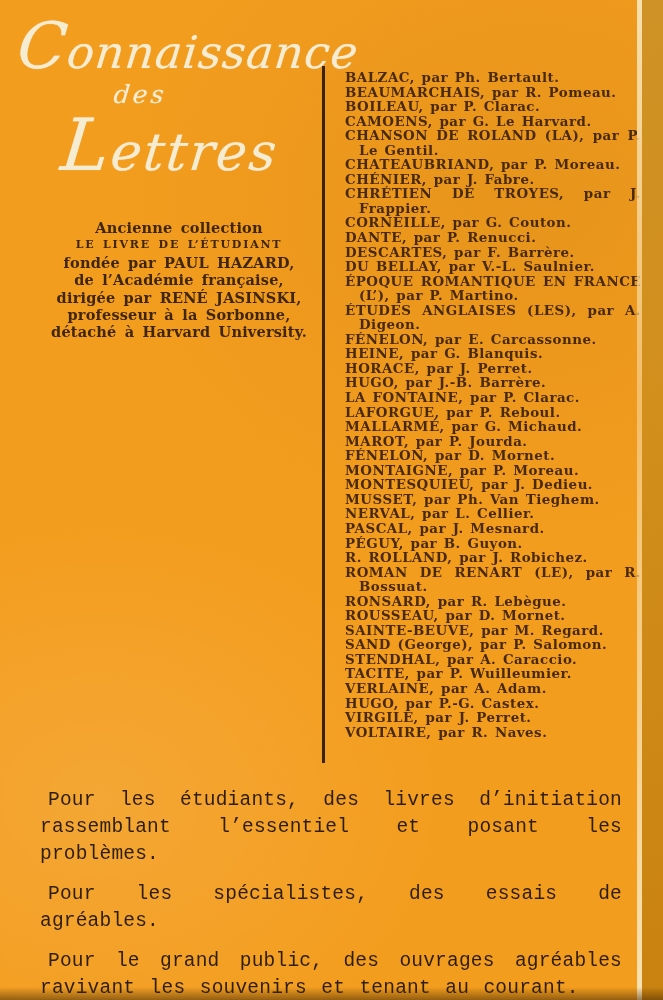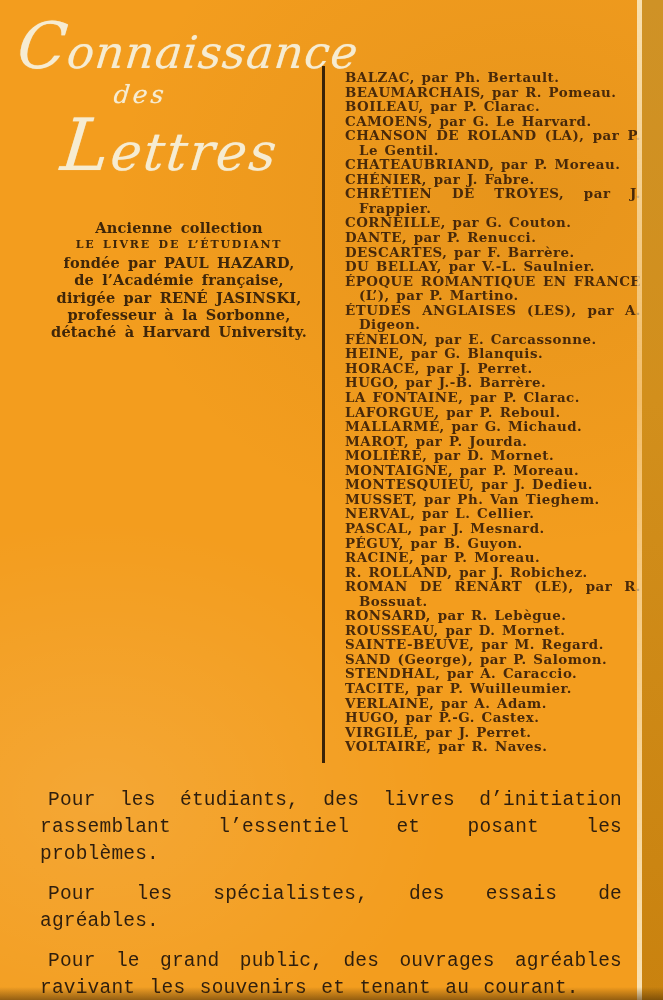--- a/index.html
+++ b/index.html
@@ -92,28 +92,27 @@
       <div class="entry">ÉPOQUE ROMANTIQUE EN FRANCE (L’), par P. Martino.</div>
       <div class="entry">ÉTUDES ANGLAISES (LES), par A. Digeon.</div>
       <div class="entry">FÉNELON, par E. Carcassonne.</div>
       <div class="entry">HEINE, par G. Blanquis.</div>
       <div class="entry">HORACE, par J. Perret.</div>
       <div class="entry">HUGO, par J.-B. Barrère.</div>
       <div class="entry">LA FONTAINE, par P. Clarac.</div>
       <div class="entry">LAFORGUE, par P. Reboul.</div>
       <div class="entry">MALLARMÉ, par G. Michaud.</div>
       <div class="entry">MAROT, par P. Jourda.</div>
-      <div class="entry">MOLIÈRE, par D. Mornet.</div>
+      <div class="entry">FÉNELON, par D. Mornet.</div>
       <div class="entry">MONTAIGNE, par P. Moreau.</div>
       <div class="entry">MONTESQUIEU, par J. Dedieu.</div>
       <div class="entry">MUSSET, par Ph. Van Tieghem.</div>
       <div class="entry">NERVAL, par L. Cellier.</div>
       <div class="entry">PASCAL, par J. Mesnard.</div>
       <div class="entry">PÉGUY, par B. Guyon.</div>
-      <div class="entry">RACINE, par P. Moreau.</div>
       <div class="entry">R. ROLLAND, par J. Robichez.</div>
       <div class="entry">ROMAN DE RENART (LE), par R. Bossuat.</div>
       <div class="entry">RONSARD, par R. Lebègue.</div>
       <div class="entry">ROUSSEAU, par D. Mornet.</div>
       <div class="entry">SAINTE-BEUVE, par M. Regard.</div>
       <div class="entry">SAND (George), par P. Salomon.</div>
       <div class="entry">STENDHAL, par A. Caraccio.</div>
       <div class="entry">TACITE, par P. Wuilleumier.</div>
       <div class="entry">VERLAINE, par A. Adam.</div>
       <div class="entry">HUGO, par P.-G. Castex.</div>

